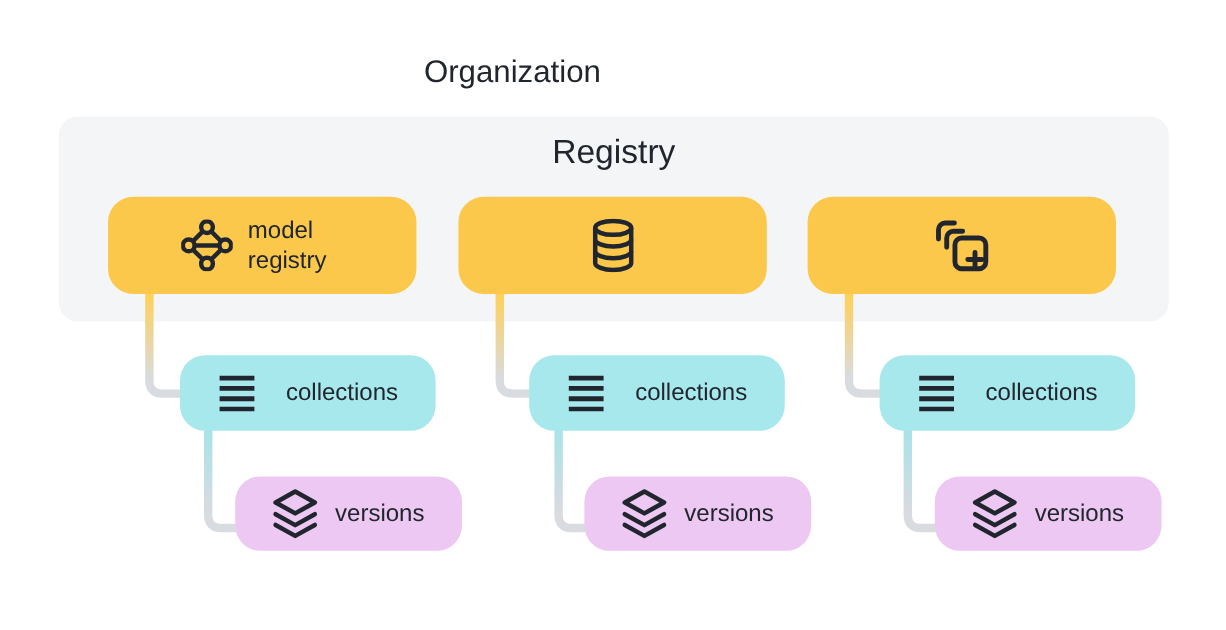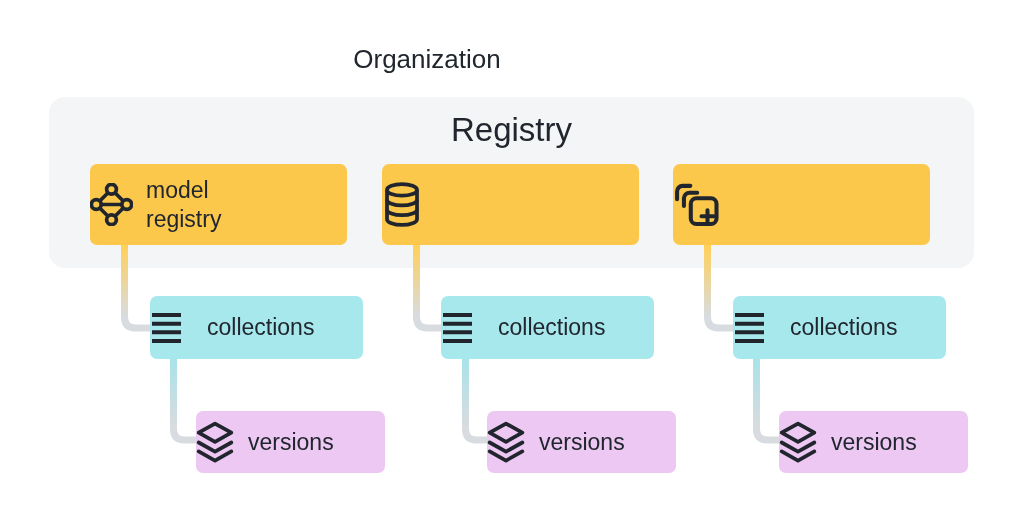--- a/index.html
+++ b/index.html
@@ -21,32 +21,32 @@
   .title{
     position:absolute;top:44px;left:0;width:854px;
     text-align:center;font-size:26px;line-height:1.2;
   }
   .panel{
     position:absolute;left:49px;top:97px;width:925px;height:171px;
     background:var(--panel-bg);border-radius:16px;
   }
   .panel-label{
     position:absolute;top:13px;left:0;width:100%;
-    text-align:center;font-size:33px;line-height:1.2;
+    text-align:center;font-size:28px;line-height:1.2;
   }
   .connectors{position:absolute;left:0;top:0;}
   .box{
-    position:absolute;display:flex;align-items:center;
-    border-radius:7px;font-size:23px;line-height:1.22;
+    position:absolute;display:flex;align-items:center;justify-content:center;
+    border-radius:21px;font-size:20px;line-height:1.22;
   }
   .box .ic{flex:0 0 auto;display:block;}
   .reg{top:164px;width:257px;height:81px;background:var(--yellow);gap:13px;}
   .reg .lbl{width:80px;}
   .col{top:296px;width:213px;height:63px;background:var(--cyan);gap:24px;}
-  .ver{top:411px;width:189px;height:62px;background:var(--purple);gap:14px;}
+  .ver{top:397px;width:189px;height:62px;background:var(--purple);gap:14px;}
   .reg.c1{left:90px}  .reg.c2{left:382px} .reg.c3{left:673px}
   .col.c1{left:150px} .col.c2{left:441px} .col.c3{left:733px}
   .ver.c1{left:196px} .ver.c2{left:487px} .ver.c3{left:779px}
   .ink-stroke{stroke:var(--ink);fill:none;}
   .node-fill{fill:var(--yellow);stroke:var(--ink);}
 </style>
 </head>
 <body>
 
 <div class="stage">

